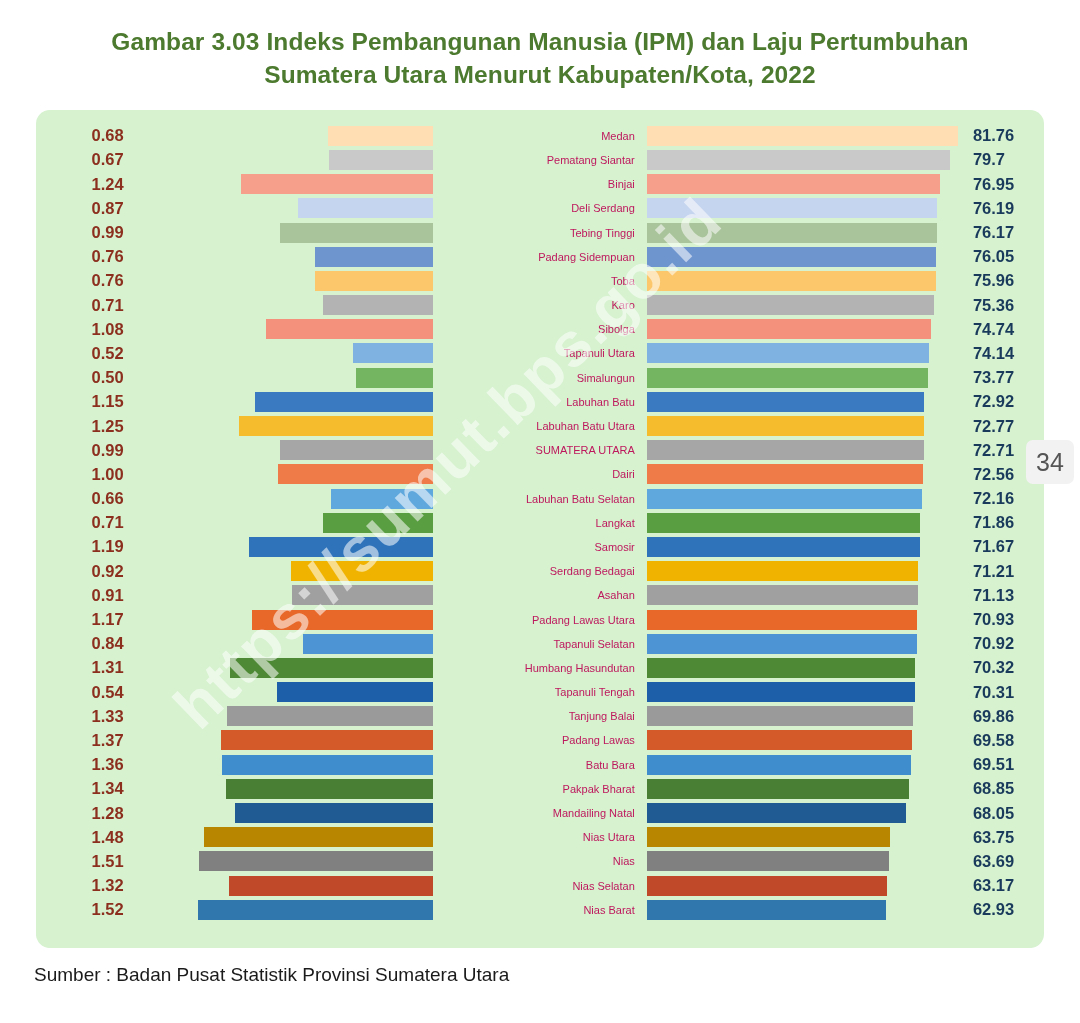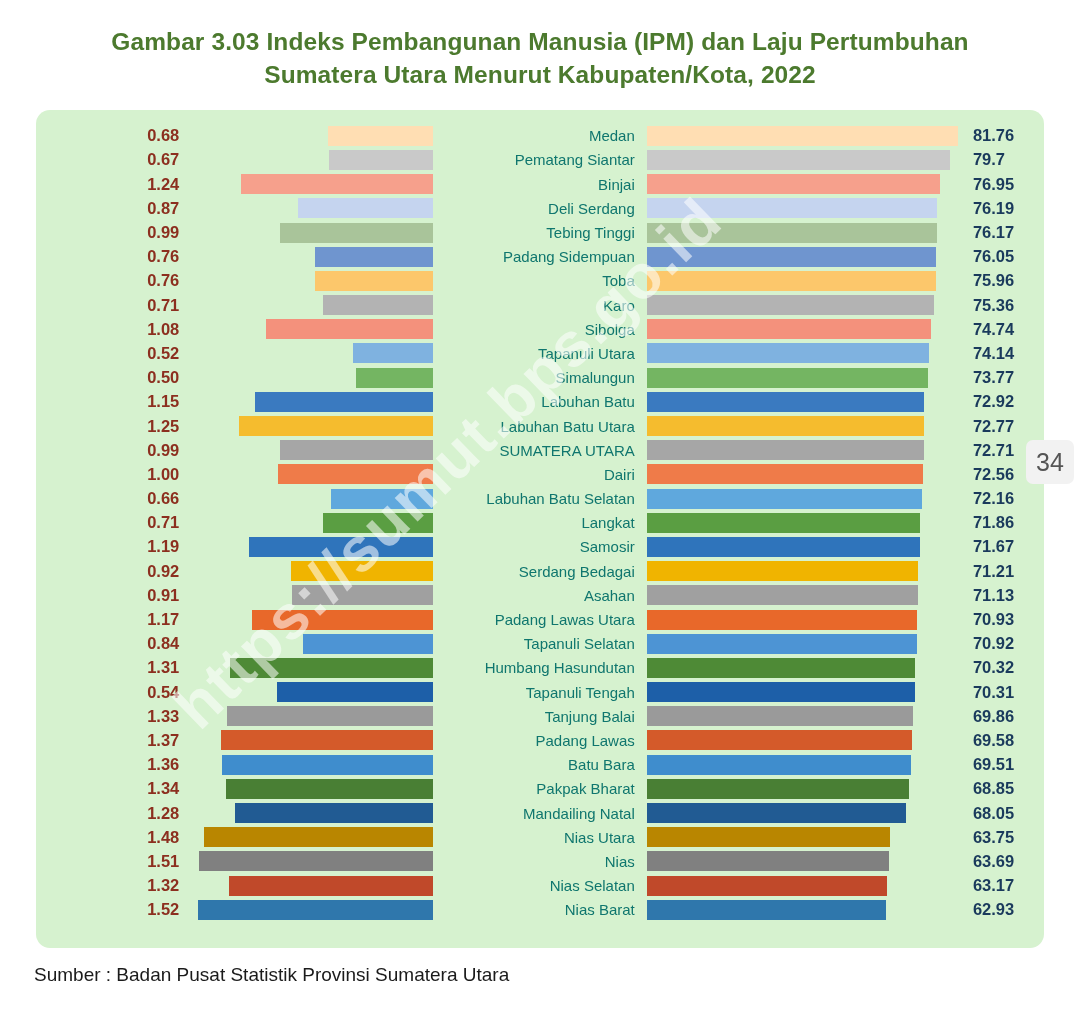--- a/index.html
+++ b/index.html
@@ -64,21 +64,21 @@
 
   .row {
     display: flex;
     align-items: center;
     height: 24.2px;
   }
 
   
   .left-val {
     width: 152px;
-    text-align: right;
+    text-align: center;
     padding-right: 7px;
     color: #8c2f1f;
     font-weight: bold;
     font-size: 16.5px;
     box-sizing: border-box;
     white-space: nowrap;
   }
   .left-bar-area {
     width: 250px;
     display: flex;
@@ -87,22 +87,22 @@
   }
   .left-bar {
     height: 20px;
     border-radius: 0;
   }
 
   .label {
     width: 216px;
     text-align: right;
     padding-right: 12px;
-    font-size: 15px;
-    color: #0f766e;
+    font-size: 11px;
+    color: #be185d;
     box-sizing: border-box;
     white-space: nowrap;
     overflow: hidden;
   }
 
   
   .right-bar-area {
     width: 322px;
     display: flex;
     justify-content: flex-start;

